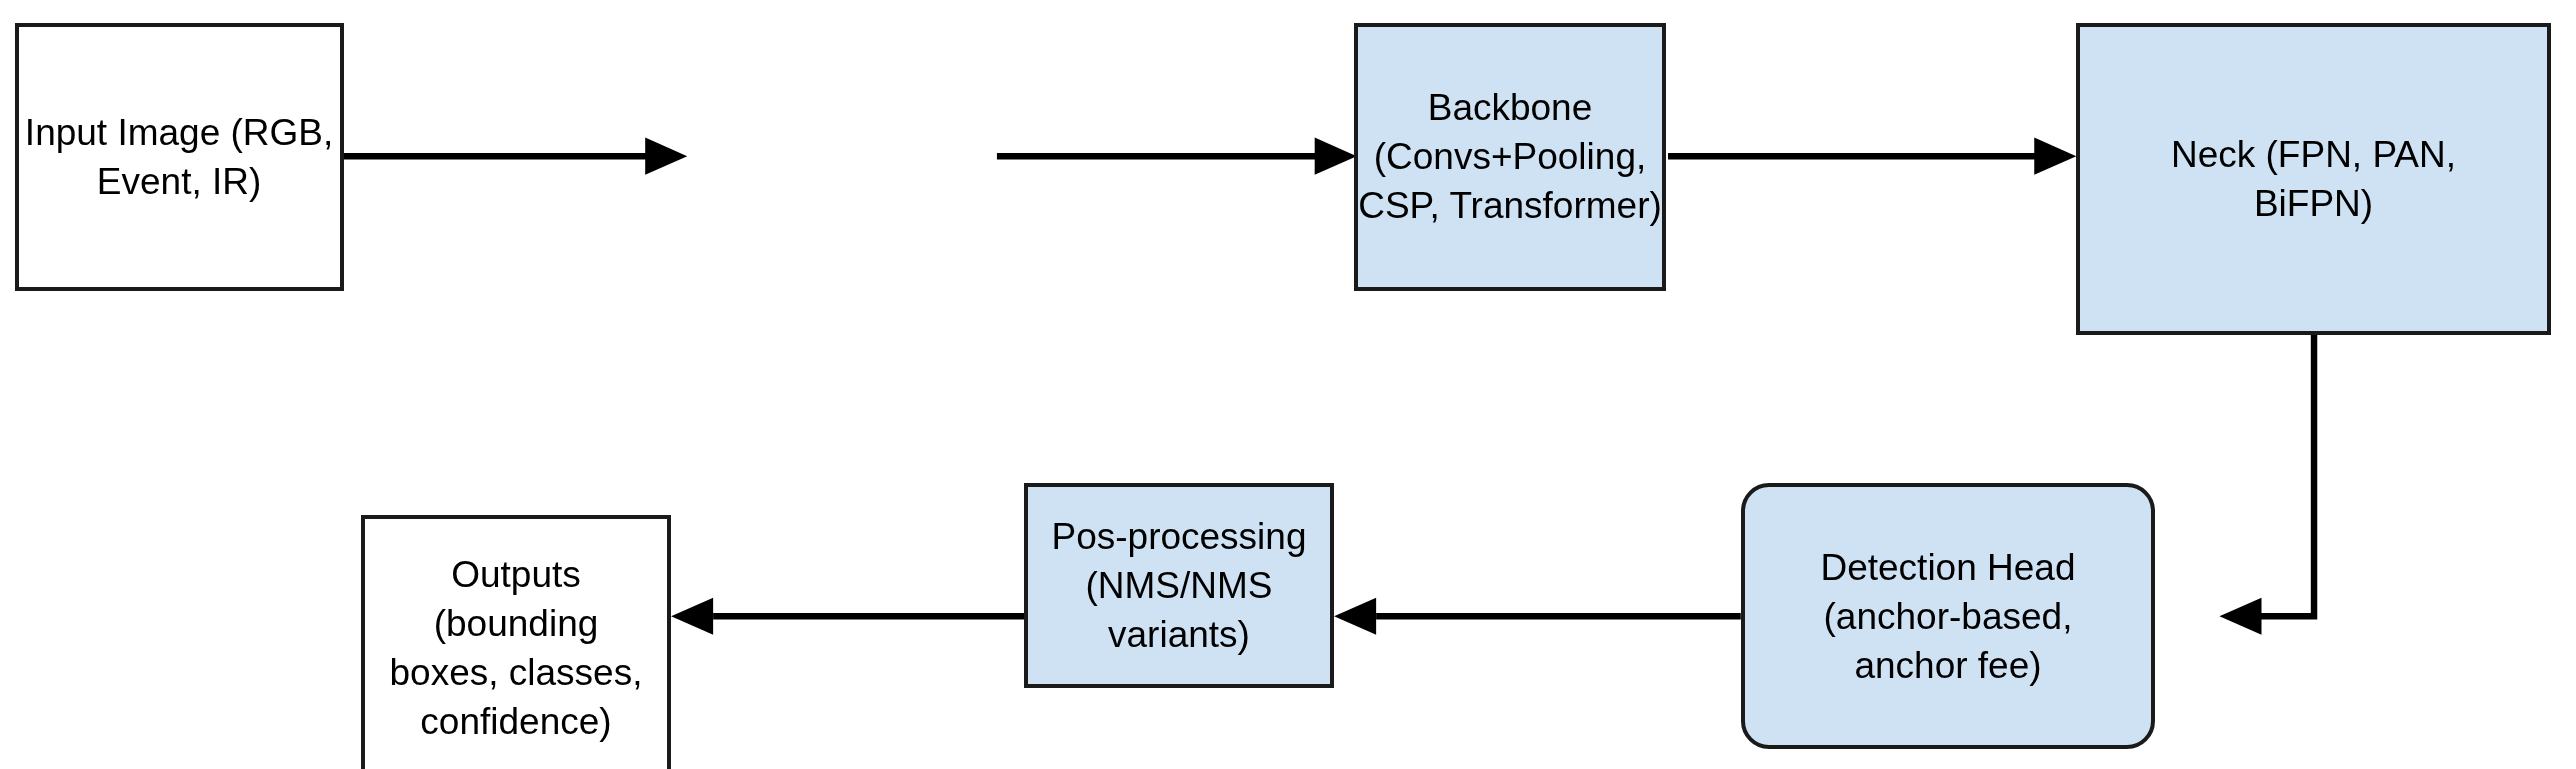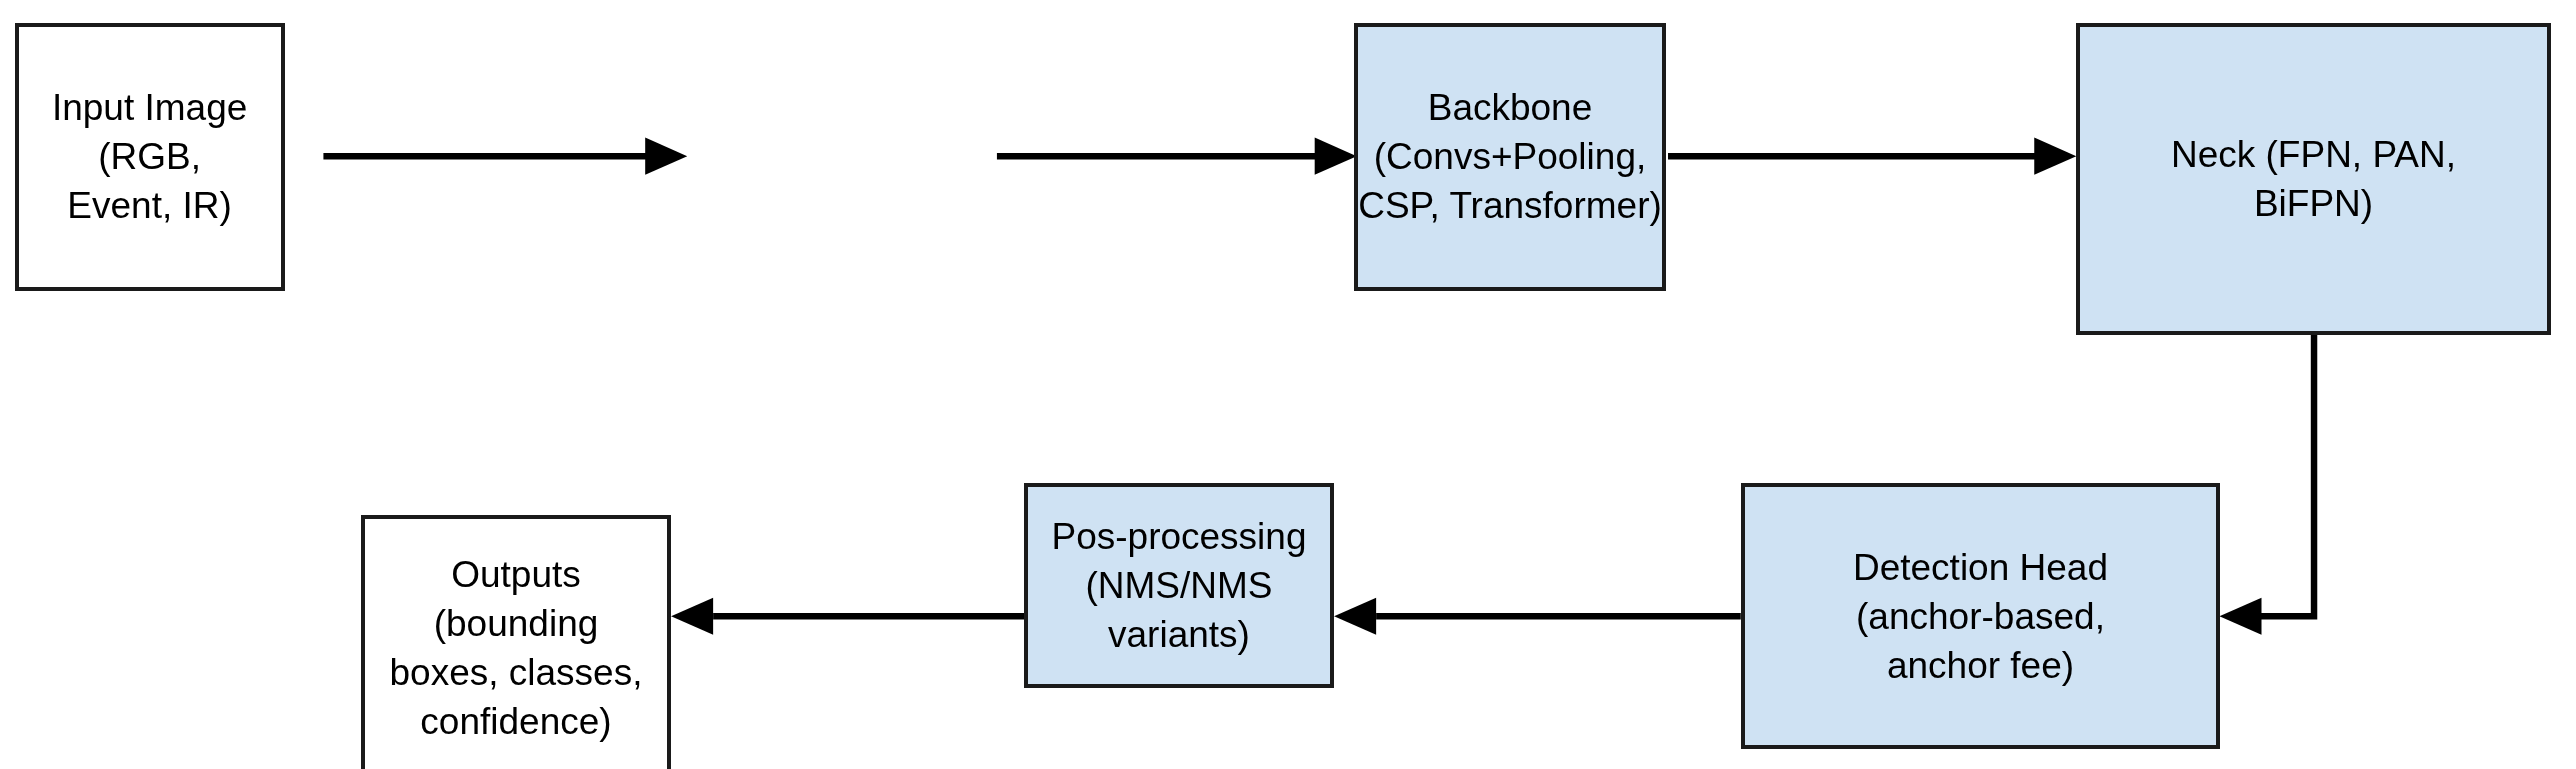--- a/index.html
+++ b/index.html
@@ -32,27 +32,27 @@
     text-align: center;
   }
   .node.blue  { background: #cfe2f3; }
   .node.white { background: #ffffff; }
   .node .label {
     white-space: pre-line;
     color: #000000;
     font-size: 37px;
     line-height: 49px;
   }
-  .n-input    { left: 14.6px;   top: 22.6px;  width: 270px; height: 268px; }
+  .n-input    { left: 14.6px;   top: 22.6px;  width: 329px; height: 268px; }
   .n-pre      { left: 687px;  top: 22.6px;  width: 310px; height: 268px; }
   .n-backbone { left: 1354px; top: 22.6px;  width: 312px; height: 268px; }
   .n-neck     { left: 2076px; top: 22.6px;  width: 475px; height: 312px; }
   .n-outputs  { left: 361px;  top: 483px; width: 310px; height: 266px; margin-top: 32px; }
   .n-pos      { left: 1024px; top: 483px; width: 310px; height: 205px; }
-  .n-head     { left: 1741px; top: 483px; width: 479px; height: 266px; }
+  .n-head     { left: 1741px; top: 483px; width: 414px; height: 266px; border-radius: 28px; }
 </style>
 </head>
 <body>
 
 <div class="canvas">
 
   <svg class="edges" viewBox="0 0 3186 952" aria-hidden="true">
     <g>
       <line x1="400" y1="193" x2="802" y2="193"></line>
       <polygon points="850,193 798,170 798,216"></polygon>

